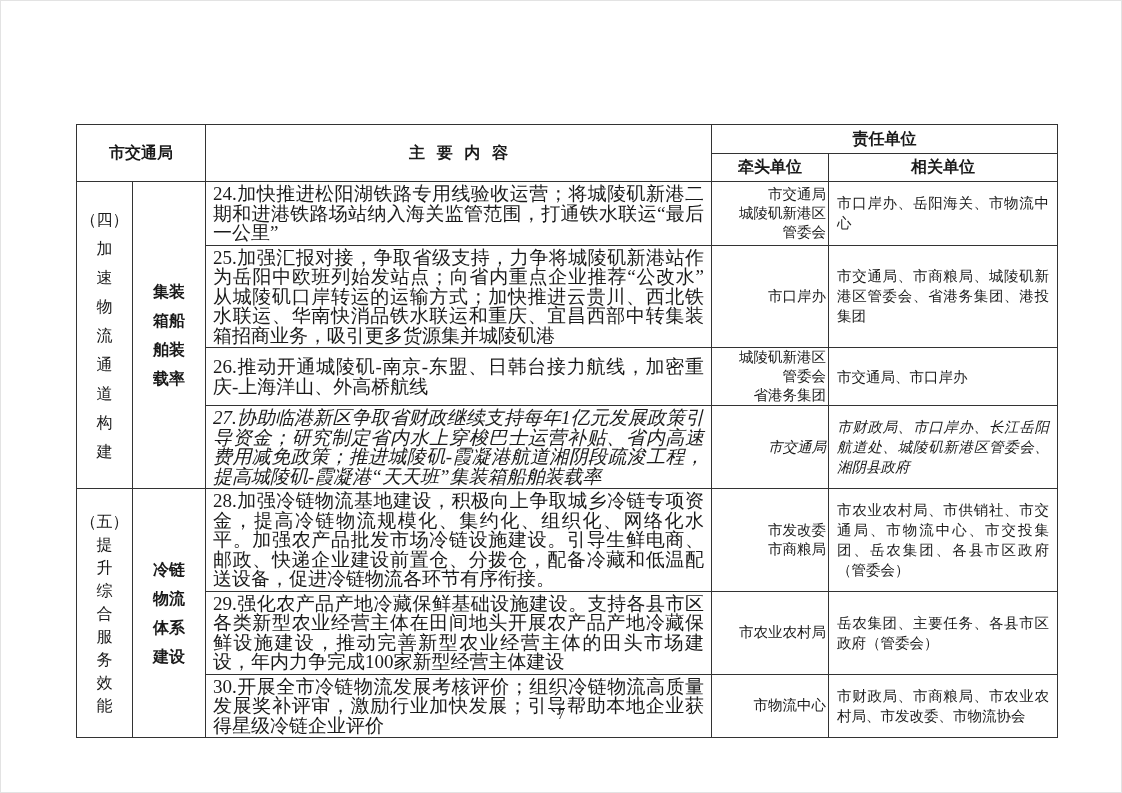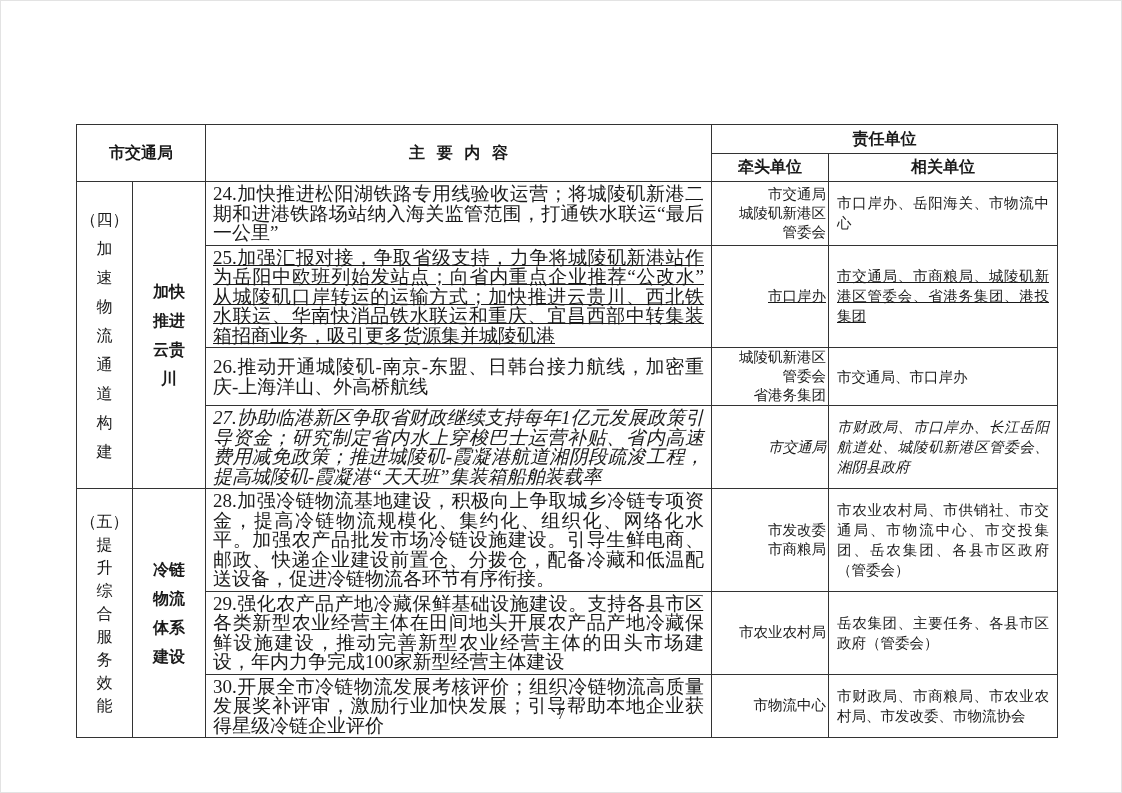--- a/index.html
+++ b/index.html
@@ -33,21 +33,21 @@
     font-family:"Liberation Sans","DejaVu Sans",sans-serif;
     font-weight:bold;
     font-size:16px;
     text-align:center;
   }
   .hd-content{word-spacing:0.45em;}
   tr.h1{height:29px;}
   tr.h2{height:28px;}
   
   tr.r24{height:62px;}
-  tr.r25{height:88px;text-decoration:underline;}
+  tr.r25{height:88px;}
   tr.r26{height:57px;}
   tr.r27{height:62px;font-style:italic;}
   tr.r28{height:89px;}
   tr.r29{height:70px;padding-left:21px;}
   tr.r30{height:56px;}
   
   .c-task{
     text-align:center;
     font-size:16px;
   }
@@ -123,21 +123,21 @@
         <td class="hd">牵头单位</td>
         <td class="hd">相关单位</td>
       </tr>
 
       <tr class="r24">
         <td class="c-task s1" rowspan="4">
           <div>（四）</div>
           <div class="vtitle">加速物流通道构建</div>
         </td>
         <td class="c-cat" rowspan="4">
-          <div class="vcat">加快推进云贵川</div>
+          <div class="vcat">集装箱船舶装载率</div>
         </td>
         <td class="c-content">24.加快推进松阳湖铁路专用线验收运营；将城陵矶新港二期和进港铁路场站纳入海关监管范围，打通铁水联运“最后一公里”</td>
         <td class="c-lead">市交通局
 城陵矶新港区
 管委会</td>
         <td class="c-related">市口岸办、岳阳海关、市物流中心</td>
       </tr>
 
       <tr class="r25">
         <td class="c-content">25.加强汇报对接，争取省级支持，力争将城陵矶新港站作为岳阳中欧班列始发站点；向省内重点企业推荐“公改水”从城陵矶口岸转运的运输方式；加快推进云贵川、西北铁水联运、华南快消品铁水联运和重庆、宜昌西部中转集装箱招商业务，吸引更多货源集并城陵矶港</td>

